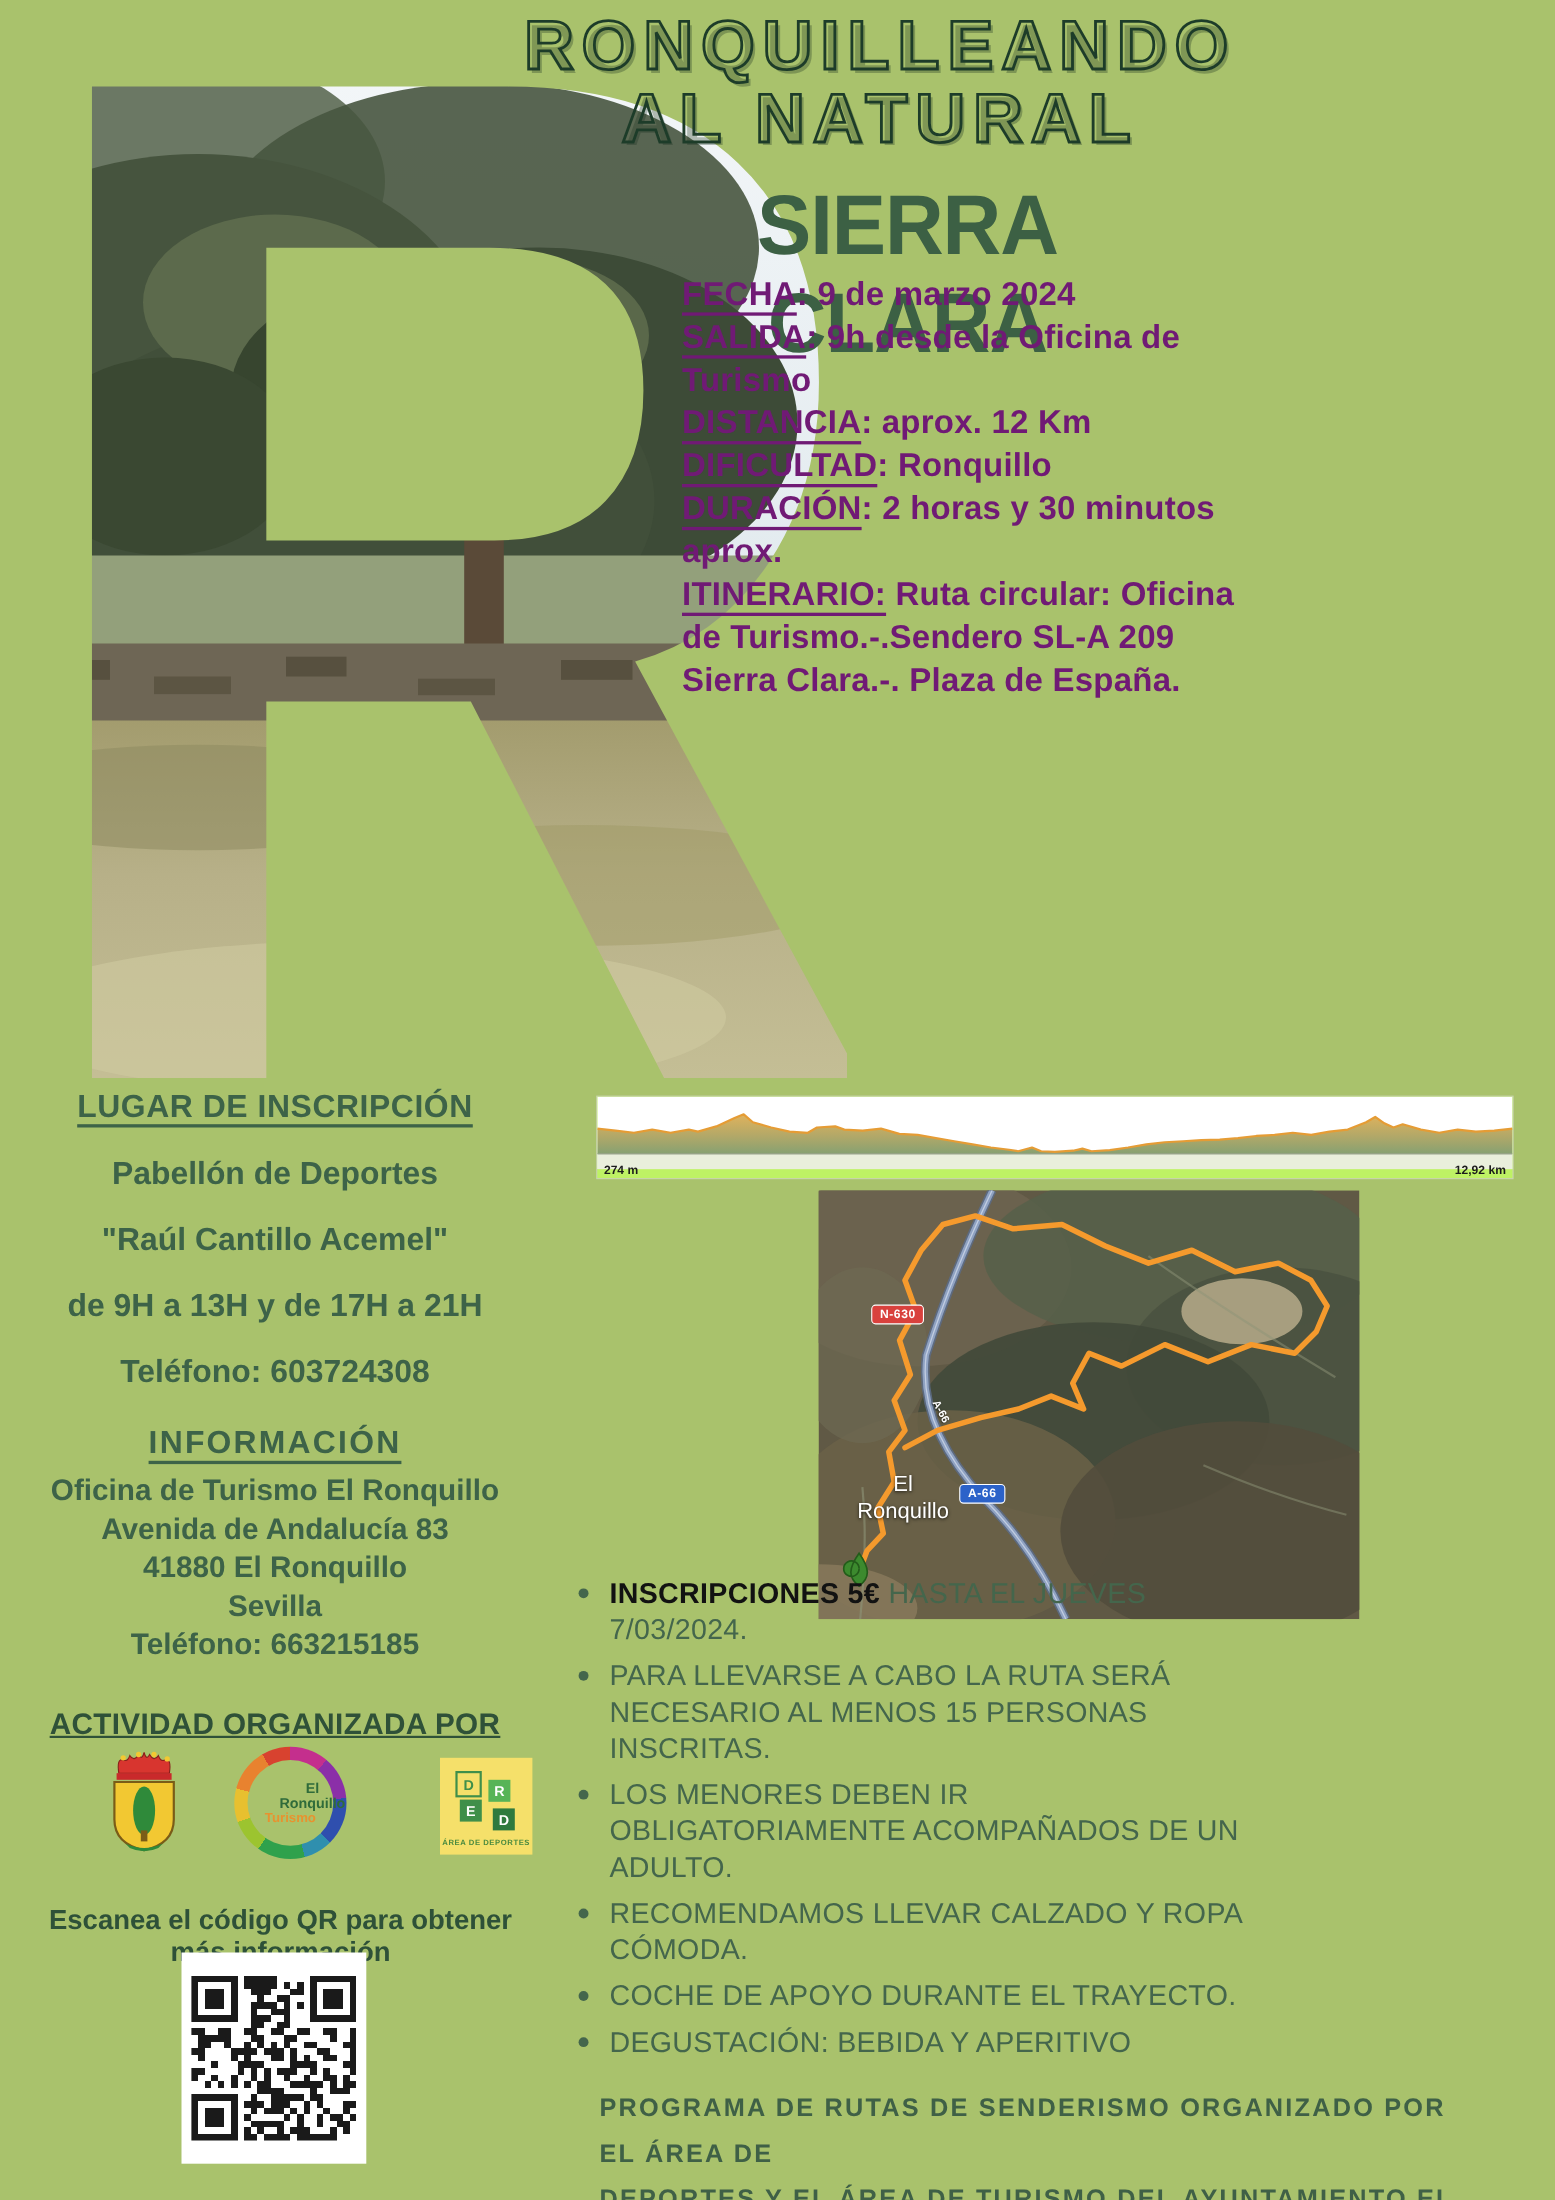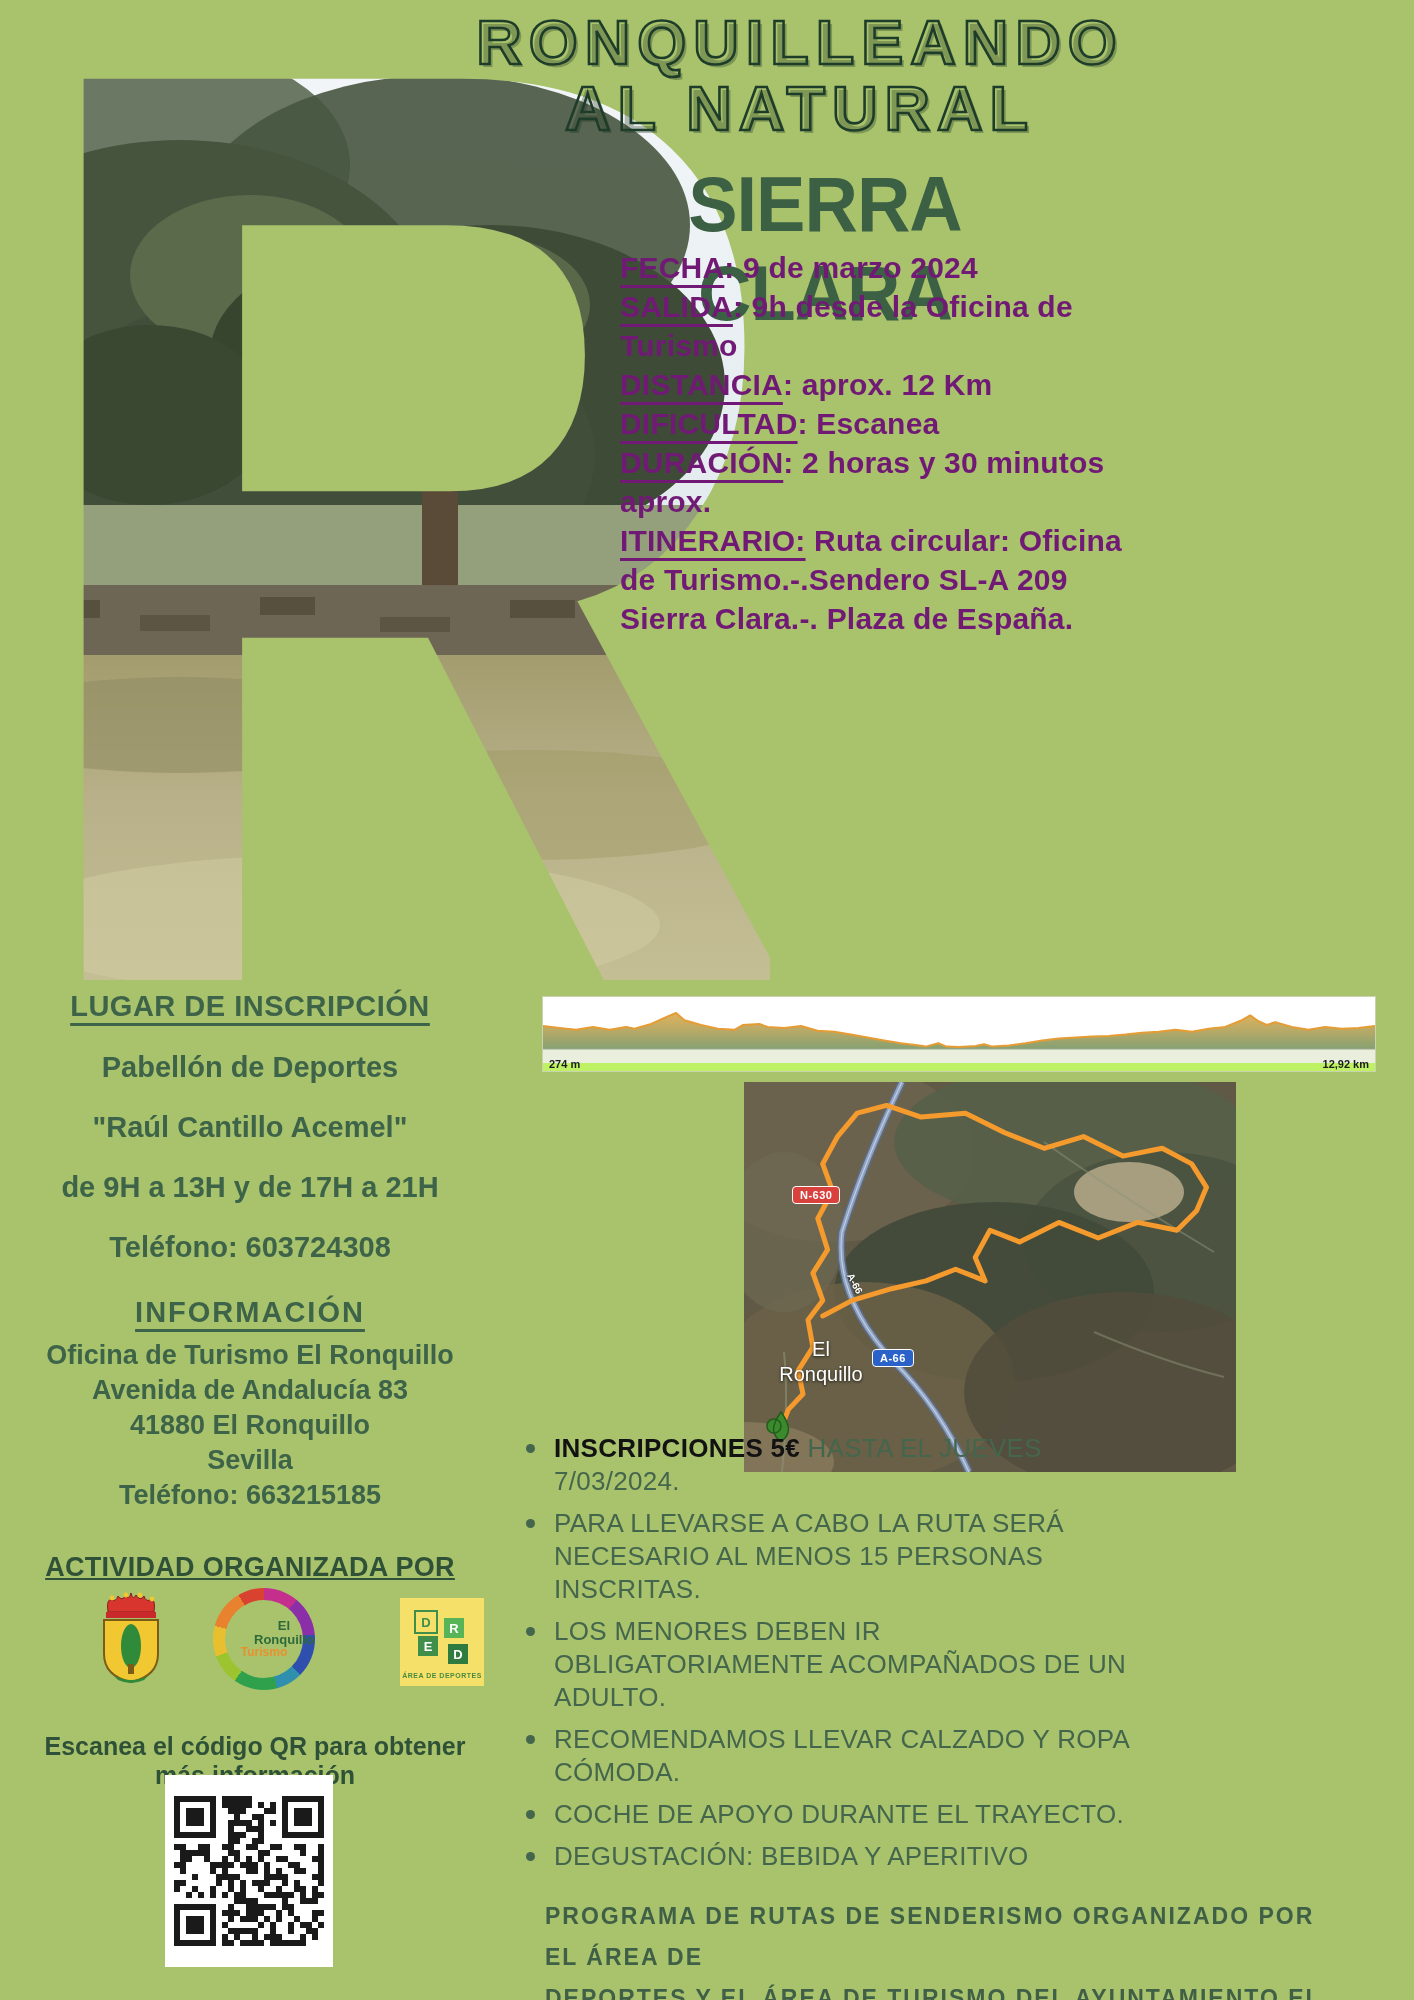--- a/index.html
+++ b/index.html
@@ -127,21 +127,21 @@
   <div class="title">
     <div class="t-line">RONQUILLEANDO</div>
     <div class="t-line">AL NATURAL</div>
   </div>
   <div class="subtitle">SIERRA CLARA</div>
 
   <div class="details">
     <div><span class="lbl">FECHA</span><span>: 9 de marzo 2024</span></div>
     <div><span class="lbl">SALIDA</span><span>: 9h desde la Oficina de Turismo</span></div>
     <div><span class="lbl">DISTANCIA</span><span>: aprox. 12 Km</span></div>
-    <div><span class="lbl">DIFICULTAD</span><span>: Escanea</span></div>
+    <div><span class="lbl">DIFICULTAD</span><span>: Ronquillo</span></div>
     <div><span class="lbl">DURACIÓN</span><span>: 2 horas y 30 minutos aprox.</span></div>
     <div><span class="lbl">ITINERARIO:</span><span> Ruta circular: Oficina de Turismo.-.Sendero SL-A 209 Sierra Clara.-. Plaza de España.</span></div>
   </div>
 
   <div class="elev">
     <svg id="elev-svg" width="832" height="66" viewBox="0 0 832 66" preserveAspectRatio="none">
       <defs>
         <linearGradient id="elevFill" x1="0" y1="0" x2="0" y2="1">
           <stop offset="0" stop-color="#e0b25c"></stop>
             <stop offset="0.55" stop-color="#b2a868"></stop>

